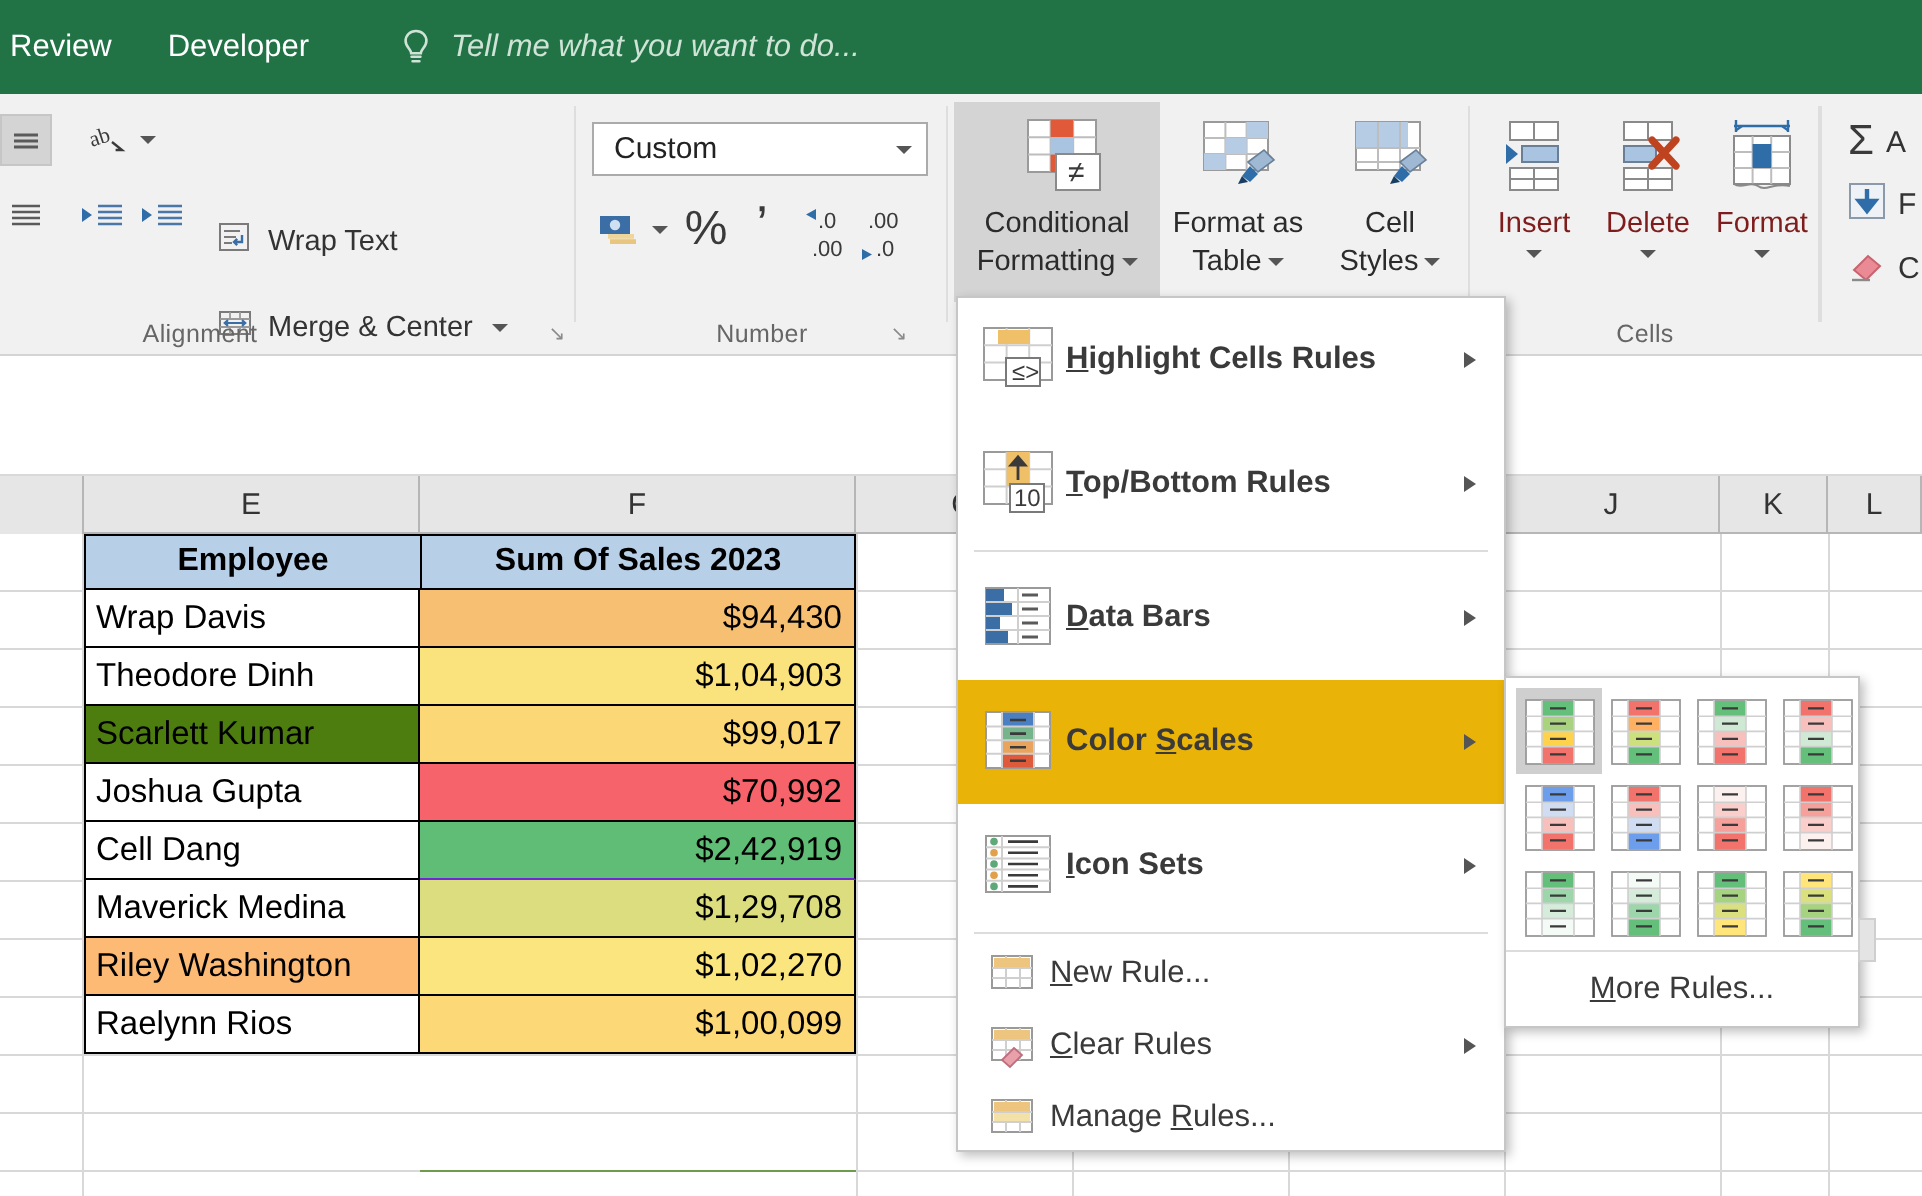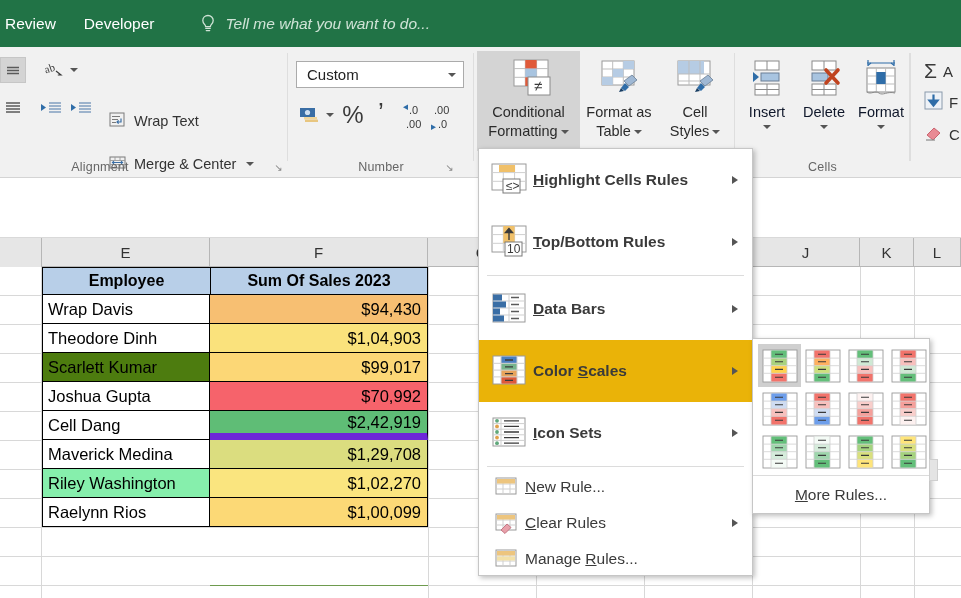--- a/index.html
+++ b/index.html
@@ -89,21 +89,21 @@
   .bigbtn .lb .cr { display: inline-block; width: 0; height: 0; margin-left: 3px;
      border-left: 4px solid transparent; border-right: 4px solid transparent;
      border-top: 4px solid #555; vertical-align: middle; }
 
   
   .cellbtn {
     position: absolute; width: 60px; top: 6px; display: flex;
     flex-direction: column; align-items: center;
   }
   .cellbtn .ic { height: 48px; display:flex; align-items:flex-end; justify-content:center; }
-  .cellbtn .lb { font-size: 14.5px; color: #0f172a; margin-top: 3px; }
+  .cellbtn .lb { font-size: 14.5px; color: #7f1d1d; margin-top: 3px; }
   .cellbtn .cr2 { width: 0; height: 0; margin-top: 5px;
      border-left: 4px solid transparent; border-right: 4px solid transparent;
      border-top: 4px solid #555; }
 
   
   .editrow { position: absolute; display: flex; align-items: center; gap: 6px;
              font-size: 15px; color: #333; }
 
   
   .sheet { position: absolute; left: 0; top: 178px; width: 961px; height: 420px;
@@ -485,26 +485,26 @@
       <div class="cell name" style="left:42px; top:57px; width:168px; height:29px; background:#fff; border-left:1px solid #000; border-right:1px solid #000; border-bottom:1px solid #000;">Theodore Dinh</div>
       <div class="cell val" style="left:210px; top:57px; width:218px; height:29px; background:#fae27c; border-right:1px solid #000; border-bottom:1px solid #000;">$1,04,903</div>
 
       <div class="cell name" style="left:42px; top:86px; width:168px; height:29px; background:#4d7c0f; border-left:1px solid #000; border-right:1px solid #000; border-bottom:1px solid #000;">Scarlett Kumar</div>
       <div class="cell val" style="left:210px; top:86px; width:218px; height:29px; background:#fcd776; border-right:1px solid #000; border-bottom:1px solid #000;">$99,017</div>
 
       <div class="cell name" style="left:42px; top:115px; width:168px; height:29px; background:#fff; border-left:1px solid #000; border-right:1px solid #000; border-bottom:1px solid #000;">Joshua Gupta</div>
       <div class="cell val" style="left:210px; top:115px; width:218px; height:29px; background:#f6636b; border-right:1px solid #000; border-bottom:1px solid #000;">$70,992</div>
 
       <div class="cell name" style="left:42px; top:144px; width:168px; height:29px; background:#fff; border-left:1px solid #000; border-right:1px solid #000; border-bottom:1px solid #000;">Cell Dang</div>
-      <div class="cell val" style="left:210px; top:144px; width:218px; height:29px; background:#5fbd76; border-right:1px solid #000; border-bottom:7px solid #6d28d9;">$2,42,919</div>
+      <div class="cell val" style="left:210px; top:144px; width:218px; height:29px; background:#5fbd76; border-right:1px solid #000; border-bottom:1px solid #6d28d9;">$2,42,919</div>
 
       <div class="cell name" style="left:42px; top:173px; width:168px; height:29px; background:#fff; border-left:1px solid #000; border-right:1px solid #000; border-bottom:1px solid #000;">Maverick Medina</div>
       <div class="cell val" style="left:210px; top:173px; width:218px; height:29px; background:#dbdd7f; border-right:1px solid #000; border-bottom:1px solid #000;">$1,29,708</div>
 
-      <div class="cell name" style="left:42px; top:202px; width:168px; height:29px; background:#86efac; border-left:1px solid #000; border-right:1px solid #000; border-bottom:1px solid #000;">Riley Washington</div>
+      <div class="cell name" style="left:42px; top:202px; width:168px; height:29px; background:#fdba74; border-left:1px solid #000; border-right:1px solid #000; border-bottom:1px solid #000;">Riley Washington</div>
       <div class="cell val" style="left:210px; top:202px; width:218px; height:29px; background:#fae57f; border-right:1px solid #000; border-bottom:1px solid #000;">$1,02,270</div>
 
       <div class="cell name" style="left:42px; top:231px; width:168px; height:29px; background:#fff; border-left:1px solid #000; border-right:1px solid #000; border-bottom:1px solid #000;">Raelynn Rios</div>
       <div class="cell val" style="left:210px; top:231px; width:218px; height:29px; background:#fcd976; border-right:1px solid #000; border-bottom:1px solid #000;">$1,00,099</div>
 
       <div class="greenline" style="left:210px; top:318px; width:218px;"></div>
     </div>
   </div>
 
   <div class="menu">

